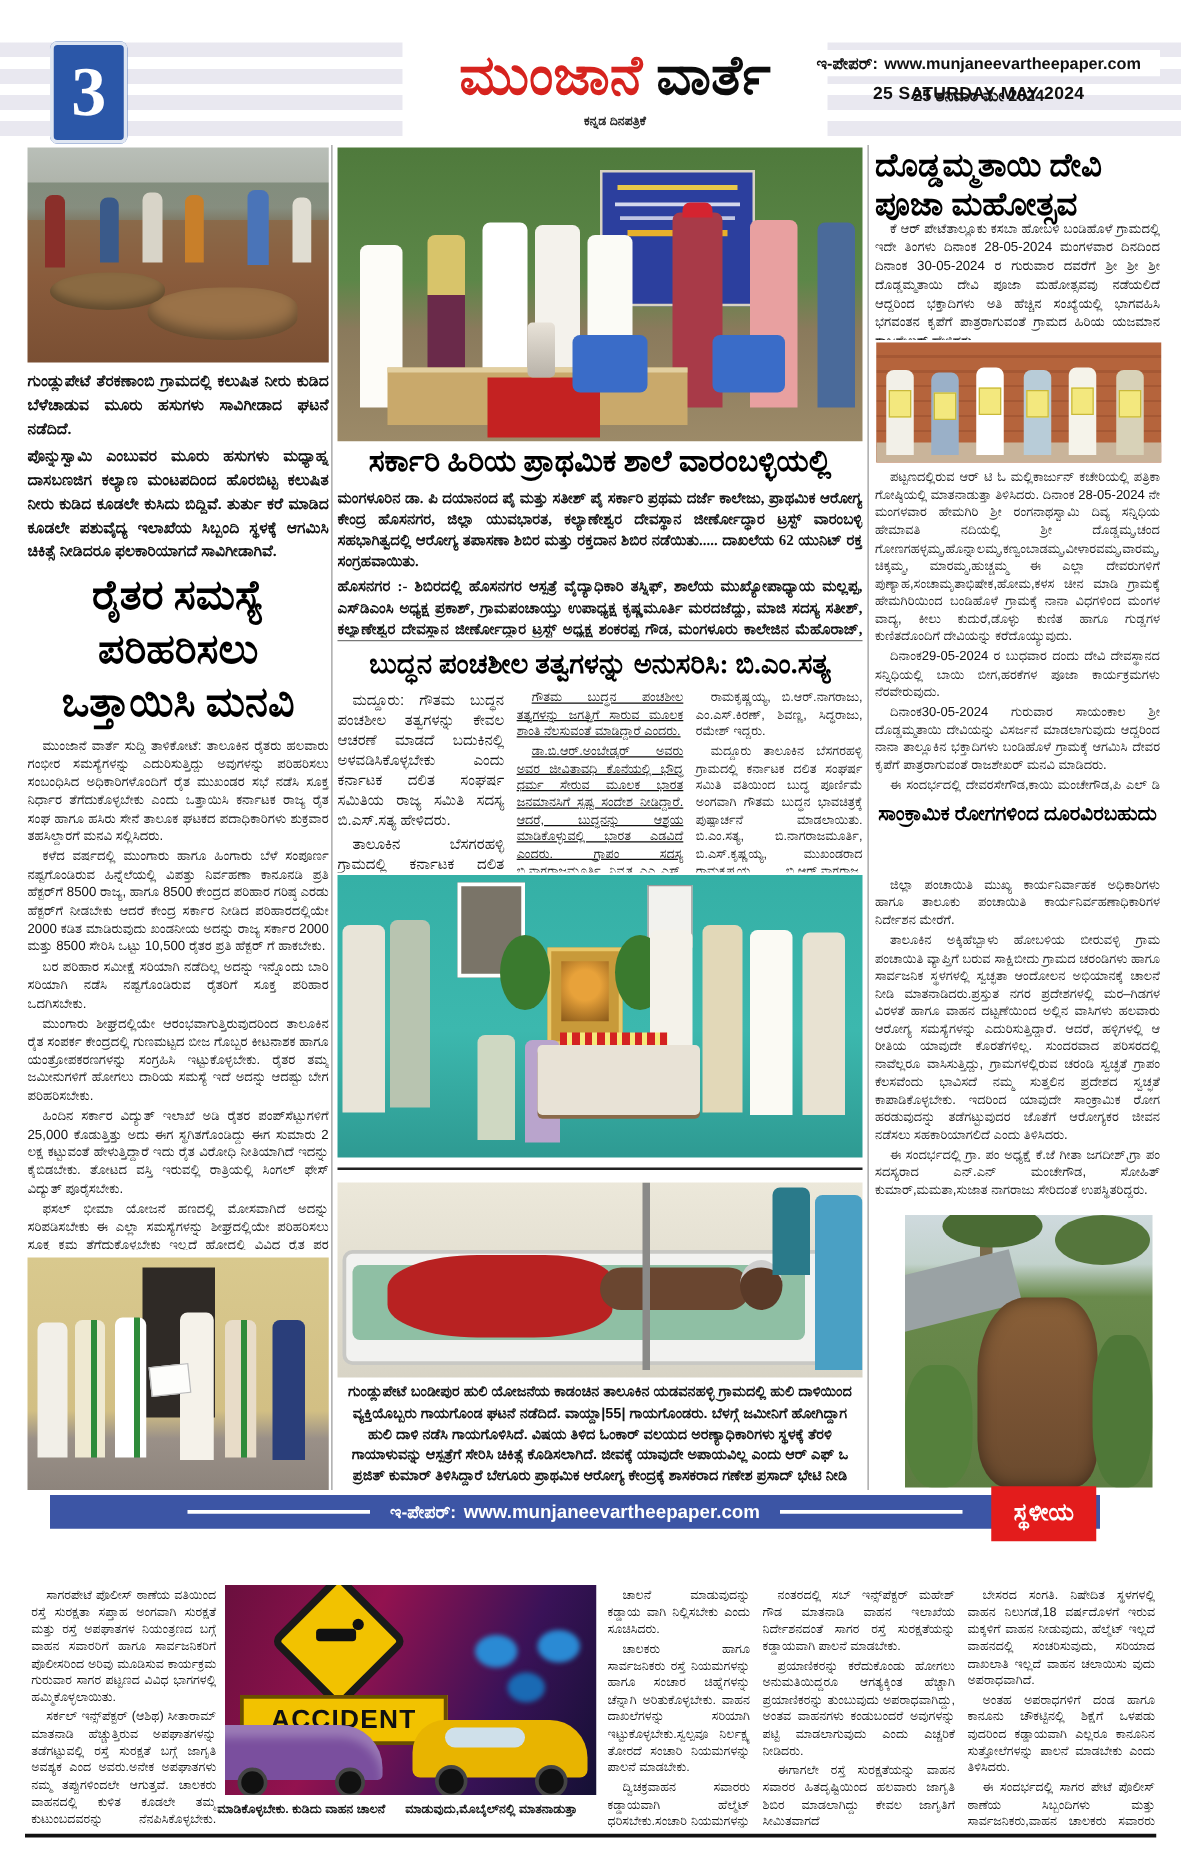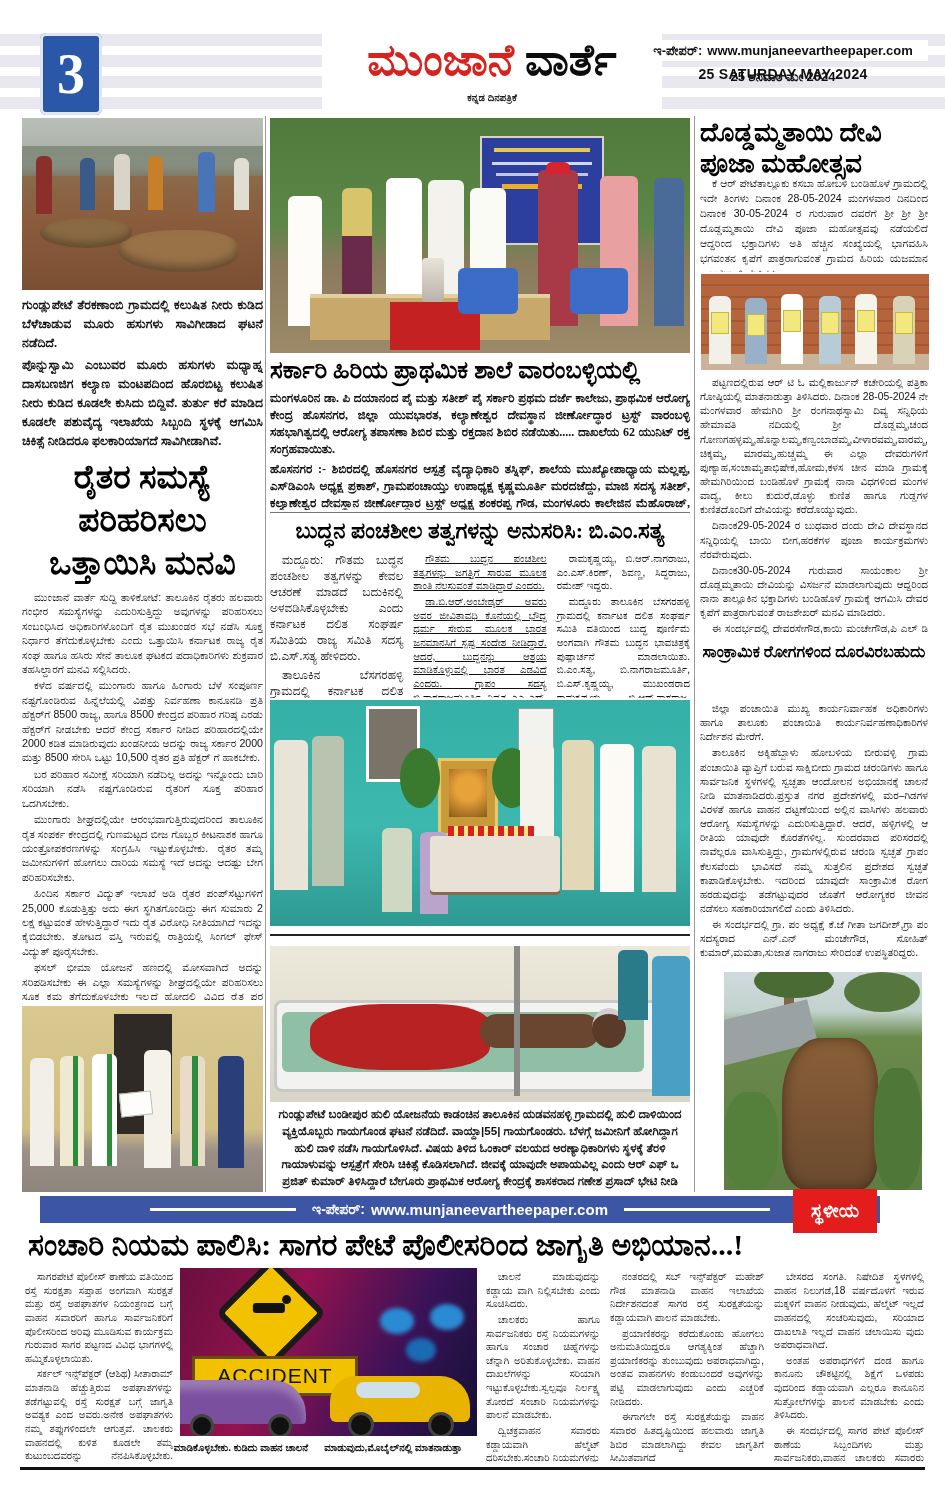--- a/index.html
+++ b/index.html
@@ -101,21 +101,21 @@
     <div class="abs" style="left:276px;top:44px;width:24px;height:12px;background:#d42430;border-radius:6px 6px 0 0;"></div>
     <div class="fig" style="left:330px;top:58px;width:38px;height:150px;background:#e8a0a0;"></div>
     <div class="fig" style="left:384px;top:60px;width:30px;height:148px;background:#4a6a9a;"></div>
     <div class="abs" style="left:40px;top:176px;width:240px;height:42px;background:#c9a96b;border-top:4px solid #e2cfa0;"></div>
     <div class="abs" style="left:120px;top:184px;width:90px;height:48px;background:#c42222;"></div>
     <div class="abs" style="left:152px;top:140px;width:22px;height:44px;background:linear-gradient(180deg,#e8e2d8,#b8b2a8);border-radius:4px;"></div>
     <div class="abs" style="left:188px;top:150px;width:60px;height:46px;background:#3a6cc8;border-radius:6px;"></div>
     <div class="abs" style="left:300px;top:150px;width:58px;height:46px;background:#3a6cc8;border-radius:6px;"></div>
   </div>
 
-  <div class="abs hl" style="left:270px;top:357px;width:420px;font-size:24px;">ಸರ್ಕಾರಿ ಹಿರಿಯ ಪ್ರಾಥಮಿಕ ಶಾಲೆ ವಾರಂಬಳ್ಳಿಯಲ್ಲಿ</div>
+  <div class="abs hl" style="left:270px;top:357px;width:420px;font-size:24px;text-align:center;">ಸರ್ಕಾರಿ ಹಿರಿಯ ಪ್ರಾಥಮಿಕ ಶಾಲೆ ವಾರಂಬಳ್ಳಿಯಲ್ಲಿ</div>
   <div class="abs cap-txt" style="left:270px;top:390px;width:420px;height:120px;font-size:12px;line-height:1.42;font-weight:600;overflow:hidden;text-align:justify;">
       <p>ಮಂಗಳೂರಿನ ಡಾ. ಪಿ ದಯಾನಂದ ಪೈ ಮತ್ತು ಸತೀಶ್ ಪೈ ಸರ್ಕಾರಿ ಪ್ರಥಮ ದರ್ಜೆ ಕಾಲೇಜು, ಪ್ರಾಥಮಿಕ ಆರೋಗ್ಯ ಕೇಂದ್ರ ಹೊಸನಗರ, ಜಿಲ್ಲಾ ಯುವಭಾರತ, ಕಲ್ಯಾಣೇಶ್ವರ ದೇವಸ್ಥಾನ ಜೀರ್ಣೋದ್ಧಾರ ಟ್ರಸ್ಟ್ ವಾರಂಬಳ್ಳಿ ಸಹಭಾಗಿತ್ವದಲ್ಲಿ ಆರೋಗ್ಯ ತಪಾಸಣಾ ಶಿಬಿರ ಮತ್ತು ರಕ್ತದಾನ ಶಿಬಿರ ನಡೆಯಿತು..... ದಾಖಲೆಯ 62 ಯುನಿಟ್ ರಕ್ತ ಸಂಗ್ರಹವಾಯಿತು.</p>
       <p>ಹೊಸನಗರ :- ಶಿಬಿರದಲ್ಲಿ ಹೊಸನಗರ ಆಸ್ಪತ್ರೆ ವೈದ್ಯಾಧಿಕಾರಿ ತಸ್ನಿಫ್, ಶಾಲೆಯ ಮುಖ್ಯೋಪಾಧ್ಯಾಯ ಮಲ್ಲಪ್ಪ, ಎಸ್‌ಡಿಎಂಸಿ ಅಧ್ಯಕ್ಷ ಪ್ರಕಾಶ್, ಗ್ರಾಮಪಂಚಾಯ್ತು ಉಪಾಧ್ಯಕ್ಷ ಕೃಷ್ಣಮೂರ್ತಿ ಮರದಜೆದ್ದು, ಮಾಜಿ ಸದಸ್ಯ ಸತೀಶ್, ಕಲ್ಯಾಣೇಶ್ವರ ದೇವಸ್ಥಾನ ಜೀರ್ಣೋದ್ಧಾರ ಟ್ರಸ್ಟ್ ಅಧ್ಯಕ್ಷ ಶಂಕರಪ್ಪ ಗೌಡ, ಮಂಗಳೂರು ಕಾಲೇಜಿನ ಮೆಹೊರಾಜ್, ಜಿಲ್ಲಾ ಯುವಭಾರತದ ಸತೀಶ್ ಆರೋಗ್ಯ ಅಧಿಕಾರಿಗಳು, ಮಂಜುನಾಥ್ ಐ, ವಿನಾಯಕ ಪ್ರಭು ಮತ್ತಿತರರು ಇದ್ದರು.</p>
       <p>ವರದಿ :- ತನುಜ್ ಕುಮಾರ್ ಹೊಸನಗರ.</p>
     </div>
 
   <div class="abs" style="left:270px;top:512px;width:420px;height:1px;background:#777;"></div>
 
   <div class="abs hl" style="left:270px;top:518px;width:420px;font-size:22px;text-align:center;">ಬುದ್ಧನ ಪಂಚಶೀಲ ತತ್ವಗಳನ್ನು ಅನುಸರಿಸಿ: ಬಿ.ಎಂ.ಸತ್ಯ</div>
 
@@ -217,37 +217,36 @@
   </div>
 
   <div class="abs" style="left:40px;top:1196px;width:840px;height:27px;background:#3c55a5;display:flex;align-items:center;color:#fff;font-weight:800;font-size:14px;">
     <div style="flex:1;max-width:190px;height:3px;background:#fff;margin:0 16px 0 110px;"></div>
     <span style="margin-right:6px;">ಇ-ಪೇಪರ್:</span>
     <span style="font-size:15px;">www.munjaneevartheepaper.com</span>
     <div style="flex:1;max-width:190px;height:3px;background:#fff;margin:0 110px 0 16px;"></div>
   </div>
   <div class="abs" style="left:793px;top:1189px;width:84px;height:44px;background:#e31c1c;color:#fff;display:flex;align-items:center;justify-content:center;font-size:19px;font-weight:800;">ಸ್ಥಳೀಯ</div>
 
-  <div class="abs hl" style="left:28px;top:1228px;width:892px;font-size:30px;white-space:nowrap;overflow:hidden;">ಸಂಚಾರಿ ನಿಯಮ ಪಾಲಿಸಿ: ಸಾಗರ ಪೇಟೆ ಪೊಲೀಸರಿಂದ ಜಾಗೃತಿ ಅಭಿಯಾನ...!</div>
 
   <div class="abs body-txt" style="left:25px;top:1270px;width:148px;height:192px;font-size:10.1px;line-height:1.35;overflow:hidden;">
       <p>ಸಾಗರಪೇಟೆ ಪೊಲೀಸ್ ಠಾಣೆಯ ವತಿಯಿಂದ ರಸ್ತೆ ಸುರಕ್ಷತಾ ಸಪ್ತಾಹ ಅಂಗವಾಗಿ ಸುರಕ್ಷತೆ ಮತ್ತು ರಸ್ತೆ ಅಪಘಾತಗಳ ನಿಯಂತ್ರಣದ ಬಗ್ಗೆ ವಾಹನ ಸವಾರರಿಗೆ ಹಾಗೂ ಸಾರ್ವಜನಿಕರಿಗೆ ಪೊಲೀಸರಿಂದ ಅರಿವು ಮೂಡಿಸುವ ಕಾರ್ಯಕ್ರಮ ಗುರುವಾರ ಸಾಗರ ಪಟ್ಟಣದ ವಿವಿಧ ಭಾಗಗಳಲ್ಲಿ ಹಮ್ಮಿಕೊಳ್ಳಲಾಯಿತು.</p>
       <p>ಸರ್ಕಲ್ ಇನ್ಸ್‌ಪೆಕ್ಟರ್ (ಆಶಿಥ) ಸೀತಾರಾಮ್ ಮಾತನಾಡಿ ಹೆಚ್ಚುತ್ತಿರುವ ಅಪಘಾತಗಳನ್ನು ತಡೆಗಟ್ಟುವಲ್ಲಿ ರಸ್ತೆ ಸುರಕ್ಷತೆ ಬಗ್ಗೆ ಜಾಗೃತಿ ಅವಶ್ಯಕ ಎಂದ ಅವರು.ಅನೇಕ ಅಪಘಾತಗಳು ನಮ್ಮ ತಪ್ಪುಗಳಿಂದಲೇ ಆಗುತ್ತವೆ. ಚಾಲಕರು ವಾಹನದಲ್ಲಿ ಕುಳಿತ ಕೂಡಲೇ ತಮ್ಮ ಕುಟುಂಬದವರನ್ನು ನೆನಪಿಸಿಕೊಳ್ಳಬೇಕು. ಎಲ್ಲಕಿಂತ ಜೀವ ಮುಖ್ಯ ಎಂಬುದನ್ನು ಅರ್ಥ</p>
     </div>
 
   <div class="photo" style="left:180px;top:1268px;width:297px;height:168px;background:linear-gradient(115deg,#6a0f3e 0%,#93124f 35%,#3a1258 70%,#141034 100%);">
     <div class="abs" style="left:200px;top:40px;width:34px;height:26px;background:#2a8ad4;border-radius:50%;filter:blur(2px);"></div>
     <div class="abs" style="left:250px;top:36px;width:34px;height:26px;background:#2a8ad4;border-radius:50%;filter:blur(2px);"></div>
     <div class="abs" style="left:226px;top:70px;width:30px;height:24px;background:#1a6ab4;border-radius:50%;filter:blur(2px);"></div>
     <div class="abs" style="left:52px;top:6px;width:66px;height:66px;background:#f2c200;border:6px solid #1a1a1a;transform:rotate(45deg);border-radius:8px;">
       <div style="position:absolute;left:12px;top:26px;width:32px;height:10px;background:#111;transform:rotate(-45deg);border-radius:3px;"></div>
       <div style="position:absolute;left:30px;top:8px;width:9px;height:9px;background:#111;border-radius:50%;transform:rotate(-45deg);"></div>
     </div>
     <div class="abs" style="left:12px;top:88px;width:160px;height:34px;background:#f2c200;border:3px solid #6a4e00;display:flex;align-items:center;justify-content:center;">
-      <span style="color:#111;font-weight:400;font-size:21px;letter-spacing:1px;font-family:'Liberation Sans',sans-serif;">ACCIDENT</span>
+      <span style="color:#111;font-weight:700;font-size:21px;letter-spacing:1px;font-family:'Liberation Sans',sans-serif;">ACCIDENT</span>
     </div>
     <div class="abs" style="left:-14px;top:112px;width:140px;height:44px;background:#7a4f9e;border-radius:8px 34px 4px 4px;box-shadow:inset 0 10px 8px rgba(255,255,255,.25);"></div>
     <div class="wheel" style="left:10px;top:146px;width:18px;height:18px;"></div>
     <div class="wheel" style="left:88px;top:146px;width:18px;height:18px;"></div>
     <div class="abs" style="left:150px;top:108px;width:140px;height:46px;background:#e8b400;border-radius:26px 30px 6px 6px;">
       <div style="position:absolute;left:26px;top:6px;width:64px;height:16px;background:#cfe0ea;border-radius:8px;"></div>
     </div>
     <div class="wheel" style="left:168px;top:144px;width:20px;height:20px;"></div>
     <div class="wheel" style="left:248px;top:144px;width:20px;height:20px;"></div>
   </div>

